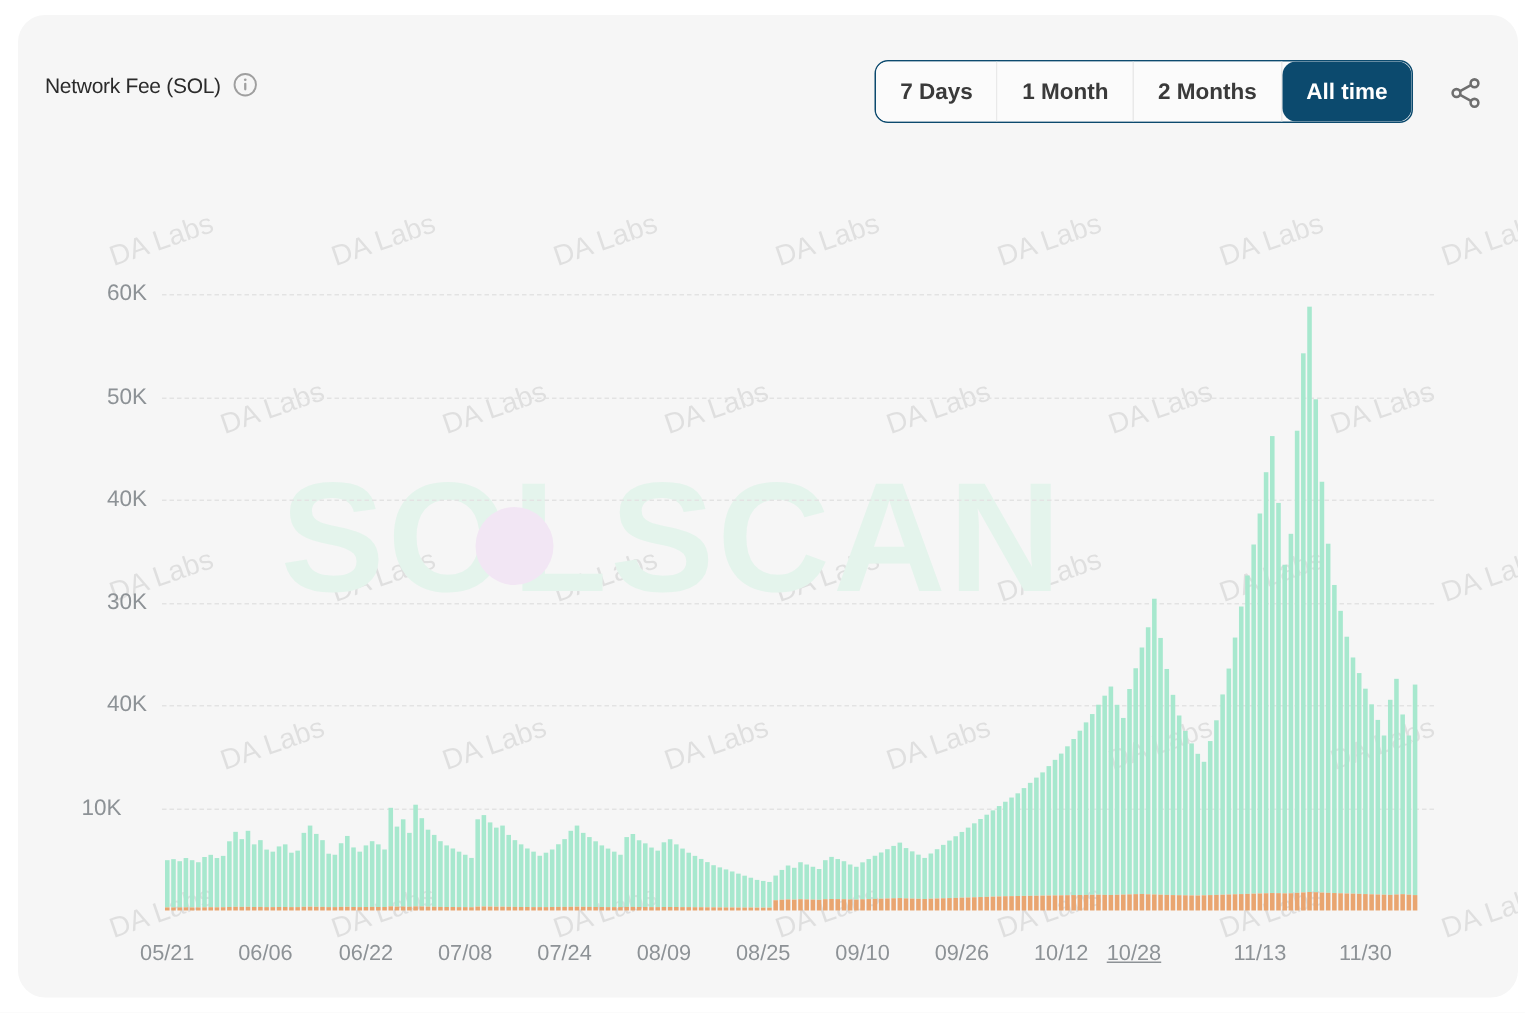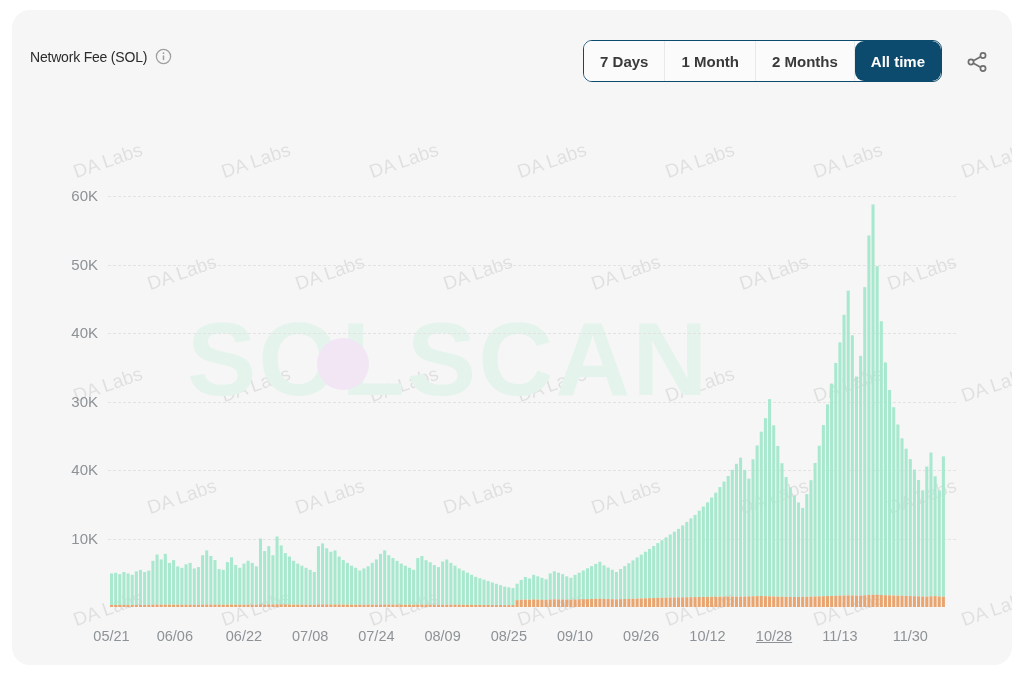--- a/index.html
+++ b/index.html
@@ -193,21 +193,21 @@
     <div class="wm-dot"></div>
     <div id="grid">
         <div class="gridline" style="top: 528.538px;"></div>
         <div class="gridline" style="top: 460.077px;"></div>
         <div class="gridline" style="top: 391.615px;"></div>
         <div class="gridline" style="top: 323.154px;"></div>
         <div class="gridline" style="top: 254.692px;"></div>
         <div class="gridline" style="top: 186.231px;"></div>
       </div>
     <div id="ylabels">
-        <div class="ylabel" style="top: 519.538px; left: 38px;">10K</div>
+        <div class="ylabel" style="top: 519.538px; left: 21px;">10K</div>
         <div class="ylabel" style="top: 451.077px; left: 38px;">40K</div>
         <div class="ylabel" style="top: 382.615px; left: 38px;">30K</div>
         <div class="ylabel" style="top: 314.154px; left: 38px;">40K</div>
         <div class="ylabel" style="top: 245.692px; left: 38px; text-align: right;">50K</div>
         <div class="ylabel" style="top: 177.231px; left: 38px;">60K</div>
       </div>
     <svg id="bars" width="1000" height="655">
         <rect x="98.00" y="563.45" width="3.04" height="31.49" fill="#a7e8ce"></rect>
         <rect x="98.00" y="594.95" width="3.04" height="2.05" fill="#e9a570"></rect>
         <rect x="102.14" y="562.77" width="3.04" height="32.18" fill="#a7e8ce"></rect>
@@ -608,28 +608,28 @@
         <rect x="917.45" y="586.32" width="3.04" height="10.68" fill="#e9a570"></rect>
         <rect x="921.58" y="466.31" width="3.04" height="119.81" fill="#a7e8ce"></rect>
         <rect x="921.58" y="586.11" width="3.04" height="10.89" fill="#e9a570"></rect>
         <rect x="925.72" y="480.34" width="3.04" height="106.12" fill="#a7e8ce"></rect>
         <rect x="925.72" y="586.46" width="3.04" height="10.54" fill="#e9a570"></rect>
         <rect x="929.86" y="446.38" width="3.04" height="140.35" fill="#a7e8ce"></rect>
         <rect x="929.86" y="586.73" width="3.04" height="10.27" fill="#e9a570"></rect>
       </svg>
     <div id="xlabels">
         <div class="xlabel" style="left: 69.5193px;">05/21</div>
-        <div class="xlabel" style="left: 121px; text-align: right;">06/06</div>
+        <div class="xlabel" style="left: 135px;">06/06</div>
         <div class="xlabel" style="left: 201.955px;">06/22</div>
         <div class="xlabel" style="left: 268.173px;">07/08</div>
         <div class="xlabel" style="left: 334.391px;">07/24</div>
         <div class="xlabel" style="left: 400.608px;">08/09</div>
         <div class="xlabel" style="left: 466.826px;">08/25</div>
         <div class="xlabel" style="left: 533.044px;">09/10</div>
         <div class="xlabel" style="left: 599.262px;">09/26</div>
         <div class="xlabel" style="left: 665.48px;">10/12</div>
-        <div class="xlabel" style="left: 732px; text-decoration: underline;">10/28</div>
+        <div class="xlabel" style="left: 714px; text-decoration: underline;">10/28</div>
         <div class="xlabel" style="left: 797.915px;">11/13</div>
         <div class="xlabel" style="left: 868.272px;">11/30</div>
       </div>
   </div>
 
 </div>
 
 </body></html>

